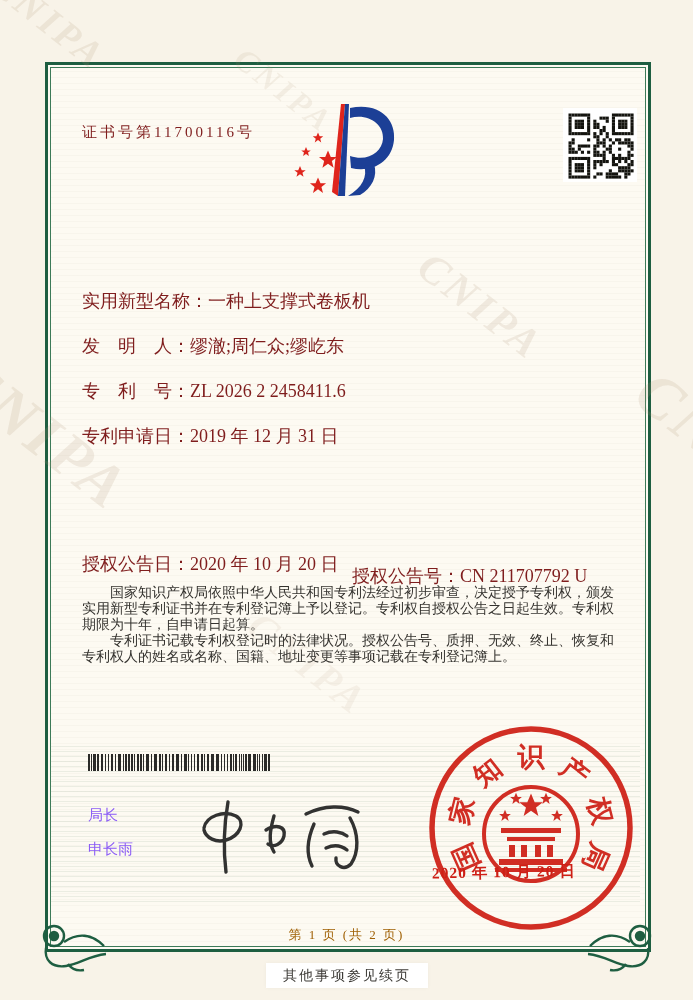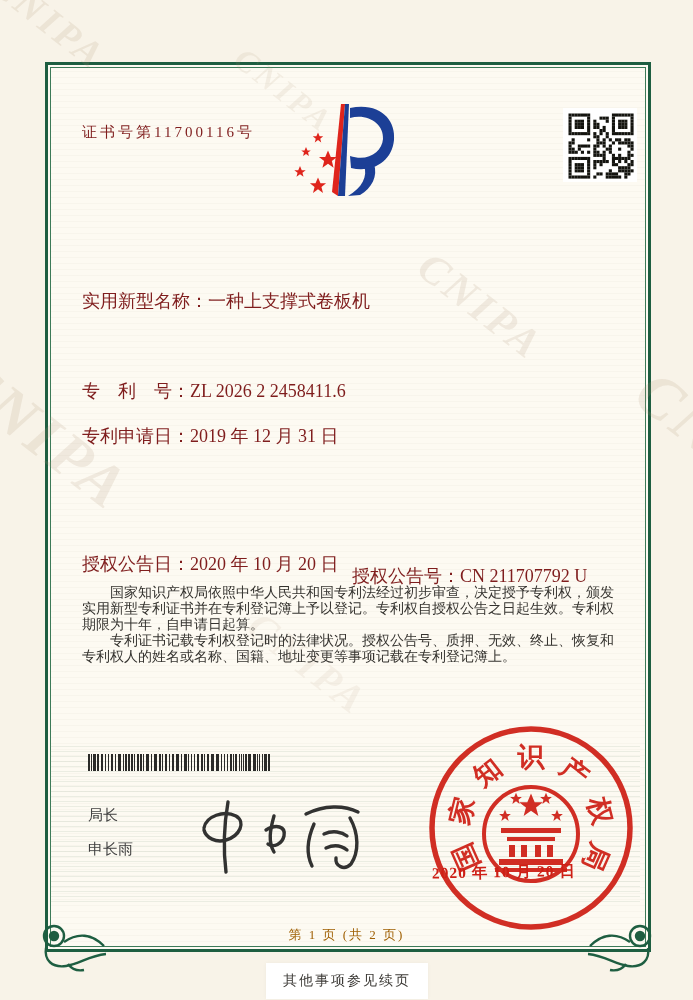--- a/index.html
+++ b/index.html
@@ -36,30 +36,30 @@
   }
   .field{left:82px; font-size:18px; color:#7f1d1d; white-space:nowrap;}
   .field .lbl{display:inline-block; min-width:108px;}
   .grant2{left:352px;}
   .paras{
     left:82px; top:585px; width:532px; font-size:14px; line-height:16px;
     color:#35332f; text-align:justify; z-index:3; position:absolute;
   }
   .paras p{margin:0; text-indent:2em;}
   .barcode{left:88px; top:754px; width:184px; height:17px;}
-  .director{left:88px; font-size:15px; color:#404040;}
+  .director{left:88px; font-size:15px; color:#8b5cf6;}
   .sig{left:190px; top:790px;}
   .seal{left:425px; top:722px; width:212px; height:212px; opacity:.93;}
   .sealdate{
     left:432px; top:862px; width:160px; font-size:15.5px; font-weight:bold;
     color:#ce1f15; letter-spacing:1px; transform:rotate(-1deg); z-index:4;
   }
   .pagefoot{left:0; top:926px; width:693px; text-align:center; font-size:13px; color:#a16207; letter-spacing:2px;}
   .tab{
-    left:266px; top:963px; width:162px; height:36px; background:#ffffff;
+    left:266px; top:963px; width:162px; height:25px; background:#ffffff;
     display:flex; align-items:center; justify-content:center;
     font-size:14px; color:#3c3a36; letter-spacing:2px; box-shadow:0 0 4px rgba(0,0,0,0.04);
   }
   .corner{position:absolute; z-index:4;}
   svg text{font-family:"Liberation Serif","DejaVu Serif",serif;}
 </style>
 </head>
 <body>
 
 <div class="page">
@@ -313,20 +313,23 @@
         <rect x="48.9" y="67.5" width="3.1" height="3.1" fill="#14140f"></rect>
         <rect x="52" y="67.5" width="3.1" height="3.1" fill="#14140f"></rect>
         <rect x="55.1" y="67.5" width="3.1" height="3.1" fill="#14140f"></rect>
         <rect x="61.300000000000004" y="67.5" width="3.1" height="3.1" fill="#14140f"></rect>
       </svg></div>
 
 
   <div class="abs field" style="top:289px;">
     <span class="lbl">实用新型名称：</span><span>一种上支撑式卷板机</span>
   </div>
+  <div class="abs field" style="top:334px;">
+    <span class="lbl">发　明　人：</span><span>缪澈;周仁众;缪屹东</span>
+  </div>
   <div class="abs field" style="top:379px;">
     <span class="lbl">专　利　号：</span><span>ZL 2026 2 2458411.6</span>
   </div>
   <div class="abs field" style="top:424px;">
     <span class="lbl">专利申请日：</span><span>2019 年 12 月 31 日</span>
   </div>
   <div class="abs field" style="top:552px;">
     <span class="lbl">授权公告日：</span><span>2020 年 10 月 20 日</span>
   </div>
   <div class="abs field grant2" style="top:564px;">

